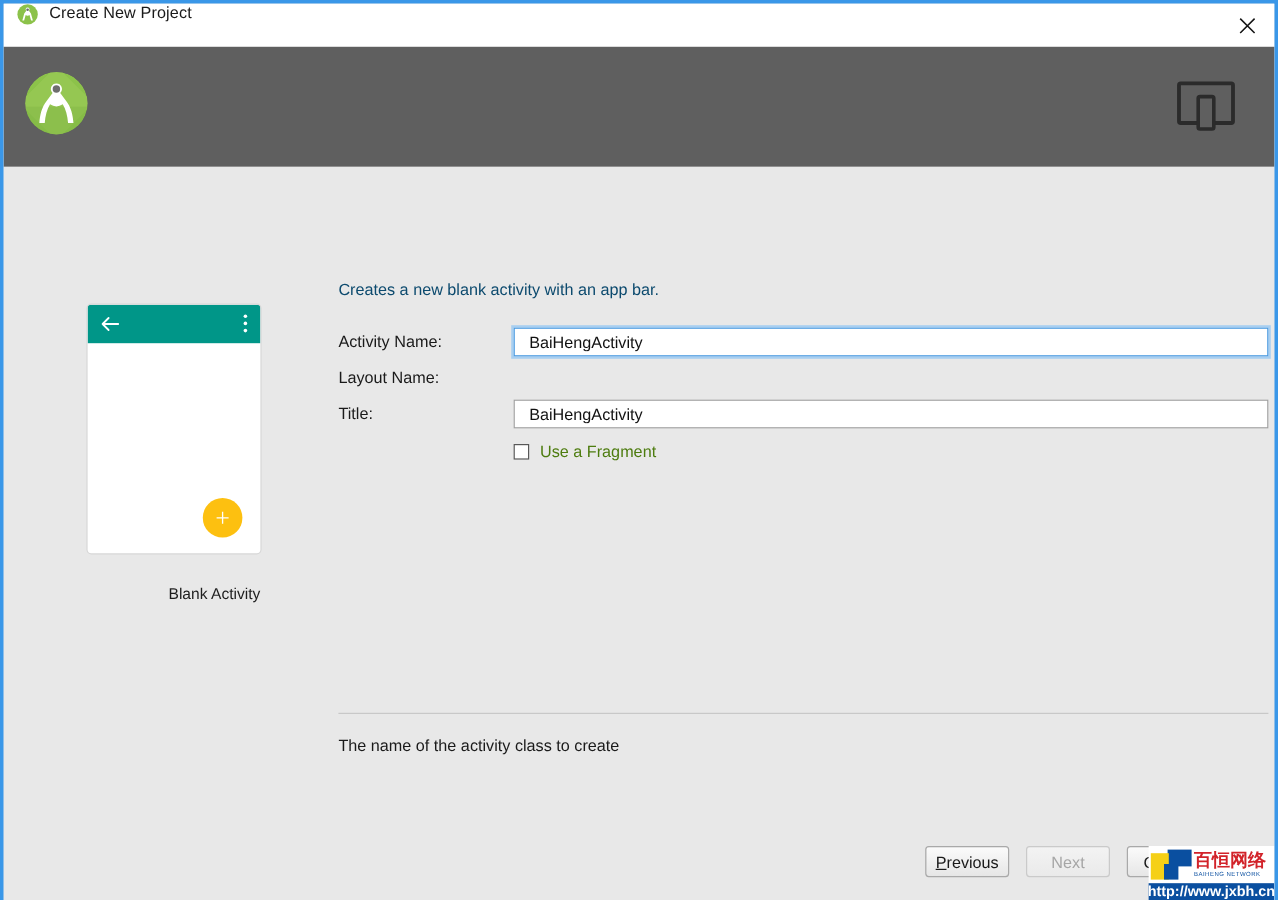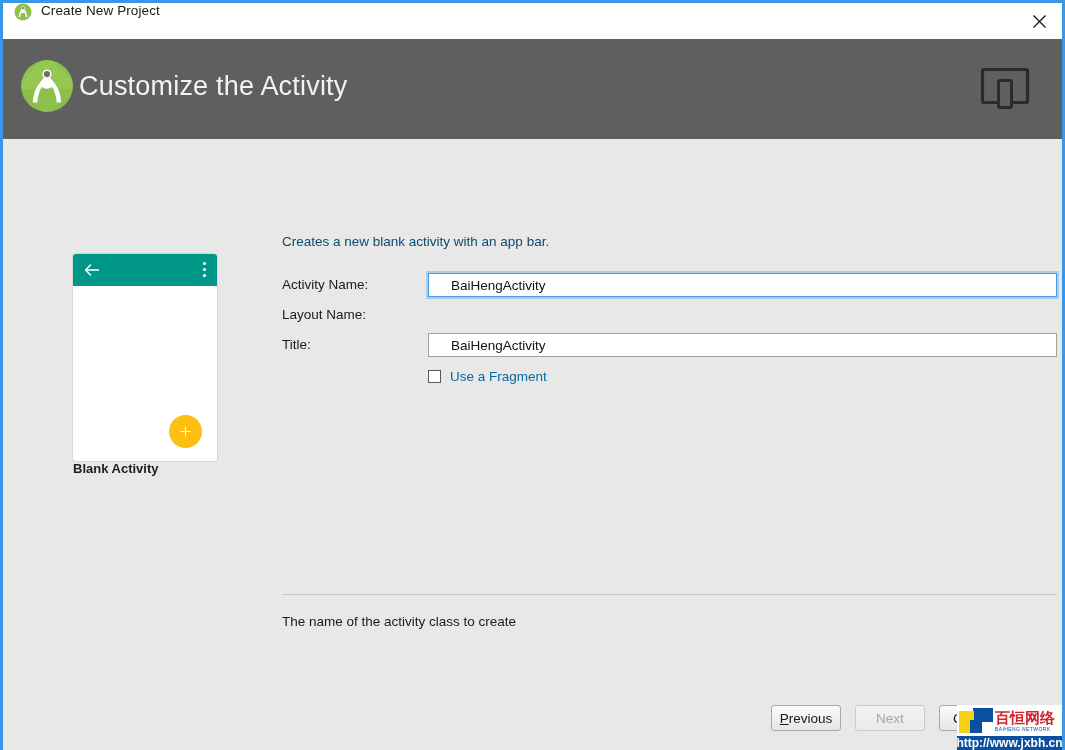--- a/index.html
+++ b/index.html
@@ -129,24 +129,24 @@
   }
   #preview-fab {
     position: absolute;
     right: 15px; bottom: 13px;
     width: 33px; height: 33px;
     border-radius: 50%;
     background: #fdc010;
     display: flex; align-items: center; justify-content: center;
   }
   #preview-caption {
-    text-align: left;
+    margin-top: 26px;
+    text-align: right;
     font-size: 13px;
     color: #1e1e1e;
-    font-weight: bold;
   }
 
   
   #description {
     position: absolute;
     left: 279px; top: 95px;
     font-size: 13.5px;
     color: #0c4a6e;
     white-space: nowrap;
   }
@@ -172,21 +172,21 @@
   }
   .form-input {
     position: absolute;
     left: 146px; top: 0;
     width: 629px; height: 24px;
     background: #ffffff;
     border: 1px solid #a0a0a0;
     font-family: "Liberation Sans", sans-serif;
     font-size: 13.5px;
     color: #111111;
-    padding: 0 22px;
+    padding: 0 12px;
     outline: none;
     border-radius: 0;
   }
   .form-input.focused {
     border: 1px solid #4a9ae0;
     box-shadow: 0 0 0 2px #a8cff0;
   }
 
   #fragment-row {
     position: relative;
@@ -202,21 +202,21 @@
   }
   .checkbox-box {
     width: 13px; height: 13px;
     border: 1px solid #585858;
     background: #ffffff;
     flex: 0 0 auto;
   }
   #fragment-label {
     margin-left: 9px;
     font-size: 13.5px;
-    color: #0369a1;
+    color: #4d7c0f;
     white-space: nowrap;
   }
 
   
   #divider {
     position: absolute;
     left: 279px; top: 455px;
     width: 775px; height: 1px;
     background: #c8c8c8;
   }
@@ -358,21 +358,20 @@
         </defs>
         <g clip-path="url(#circleClip)">
           <circle cx="27" cy="27" r="26" fill="#8cc24a"></circle>
           <path d="M-4 27 L27 -4 L58 27 L27 58 Z" fill="#9ccc5a" opacity=".55"></path>
           <path d="M-4 30 L58 30 L58 58 L-4 58 Z" fill="#7cb342" opacity=".35"></path>
         </g>
         <path d="M27 10.5a4.6 4.6 0 0 0-3.2 7.9l-5.1 6.9C15 30 13.2 36.4 12.8 43.5h4.5c.4-6 1.9-11.4 4.4-15.6a9.6 9.6 0 0 0 10.6 0c2.5 4.2 4 9.6 4.4 15.6h4.5c-.4-7.1-2.2-13.5-5.9-18.2l-5.1-6.9A4.6 4.6 0 0 0 27 10.5z" fill="#ffffff"></path>
         <circle cx="27" cy="15.1" r="3.1" fill="#6e6e6e"></circle>
       </svg>
     </div>
-    <div id="header-title">Customize the Activity</div>
     <div id="header-device-icon">
       <svg width="50" height="44" viewBox="0 0 50 44">
         <rect x="2.5" y="3.5" width="45" height="33" rx="1.5" fill="none" stroke="#2b2b2b" stroke-width="3.2"></rect>
         <rect x="18.5" y="14.5" width="13" height="27" rx="1.5" fill="#5f5f5f" stroke="#2b2b2b" stroke-width="3"></rect>
       </svg>
     </div>
   </div>
 
   <div id="body">
 

